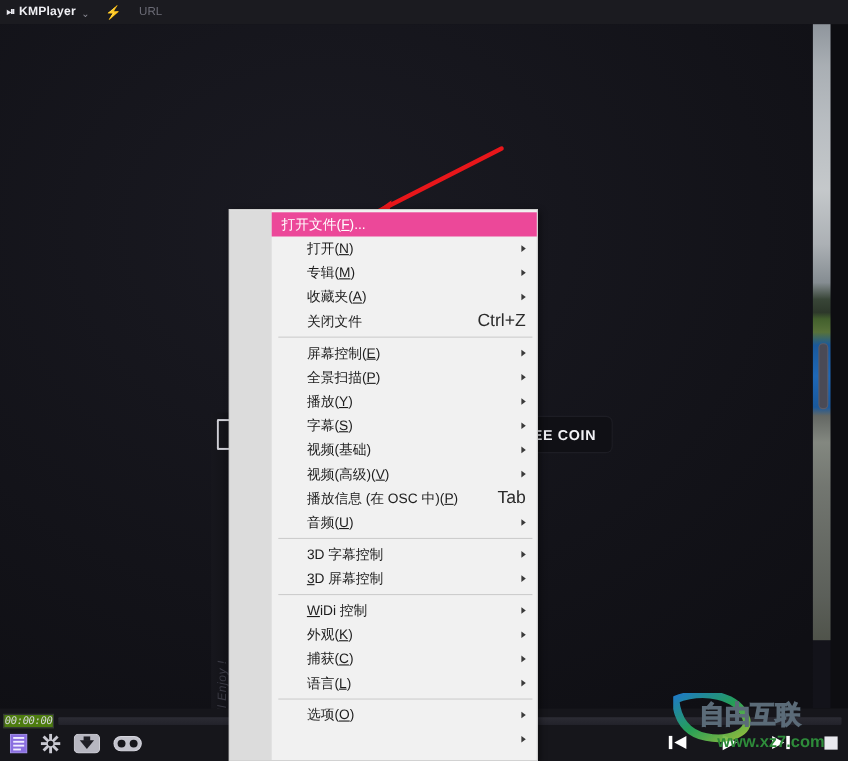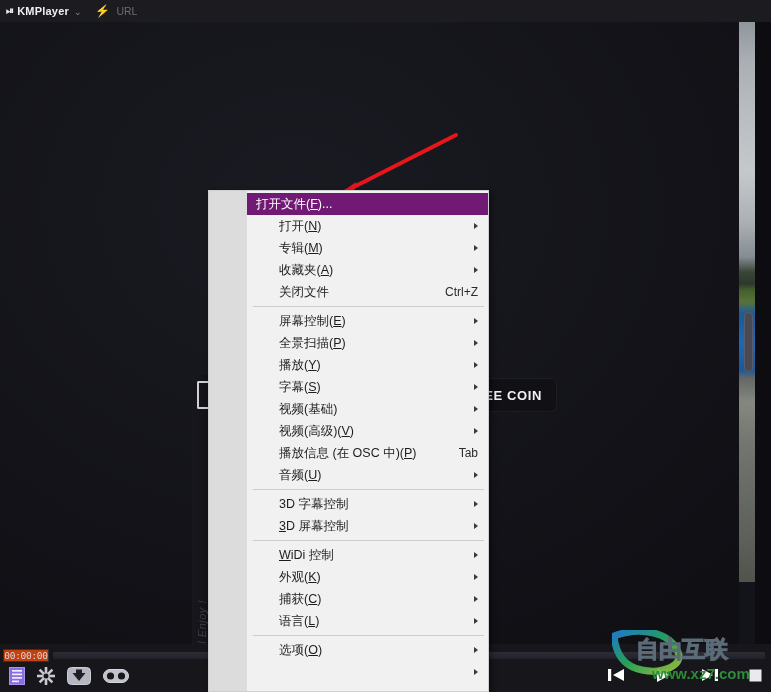--- a/index.html
+++ b/index.html
@@ -28,21 +28,21 @@
   .tb-logo {
     color: #f0f0f4; font-size: 11px; font-weight: bold;
     letter-spacing: .2px; display: flex; align-items: center; gap: 3px;
   }
   .tb-logo .mark { font-size: 10px; color: #e8e8ee; }
   .tb-caret {
     margin-left: 5px; color: #8b8b95; font-size: 9px;
     transform: translateY(1px);
   }
   .tb-bolt { margin-left: 14px; color: #b9b9c4; font-size: 12px; }
-  .tb-url { margin-left: 6px; color: #6c6c77; font-size: 10.5px; }
+  .tb-url { margin-left: 16px; color: #6c6c77; font-size: 10.5px; }
 
   
   .stage {
     position: absolute; left: 0; top: 22px;
     width: 755px; height: 622px;
     background: #13131a;
   }
   .stage-inner {
     position: absolute; left: 0; top: 0; right: 16px; bottom: 0;
     background: radial-gradient(120% 120% at 40% 30%, #1a1a22 0%, #0f0f14 70%);
@@ -130,30 +130,30 @@
   }
   .mi {
     position: relative;
     height: 22px;
     display: flex; align-items: center;
     padding-left: 70px; padding-right: 10px;
     color: #1d1d1d; font-size: 12.5px;
     white-space: nowrap;
   }
   .mi.selected {
-    background: #701a75;
+    background: #ec4899;
     color: #ffffff;
     margin-left: 38px;
     padding-left: 9px;
     width: 243px;
   }
   .mi .label { flex: 1 1 auto; }
   .mi .label u { text-decoration: underline; }
   .mi .accel {
-    color: #2b2b2b; font-size: 12px;
+    color: #2b2b2b; font-size: 16px;
     margin-left: 12px;
   }
   .mi .arrow {
     position: absolute; right: 10px; top: 50%;
     transform: translateY(-50%);
     width: 0; height: 0;
     border-left: 4px solid #3a3a3a;
     border-top: 3.5px solid transparent;
     border-bottom: 3.5px solid transparent;
   }
@@ -174,26 +174,27 @@
     background: #16161b;
     z-index: 10;
   }
   .seekrow {
     position: absolute; left: 0; top: 3px;
     width: 771px; height: 16px;
     display: flex; align-items: center;
   }
   .timecode {
     width: 46px; height: 13px; margin-left: 3px;
-    background: #c2410c;
+    background: #4d7c0f;
     border: 1px solid #31313a;
     color: #d6d6de; font-size: 9.5px;
     font-family: "DejaVu Sans Mono", monospace;
     display: flex; align-items: center; justify-content: center;
     letter-spacing: -.3px;
+    font-style: italic;
   }
   .seekbar {
     flex: 1 1 auto; height: 7px; margin-left: 4px; margin-right: 6px;
     background: linear-gradient(to bottom, #2c2c34, #22222a);
     border-radius: 1px;
     position: relative;
   }
   .seekbar .fill {
     position: absolute; left: 0; top: 0; height: 100%;
     width: 0%; background: #6f5fd8;

